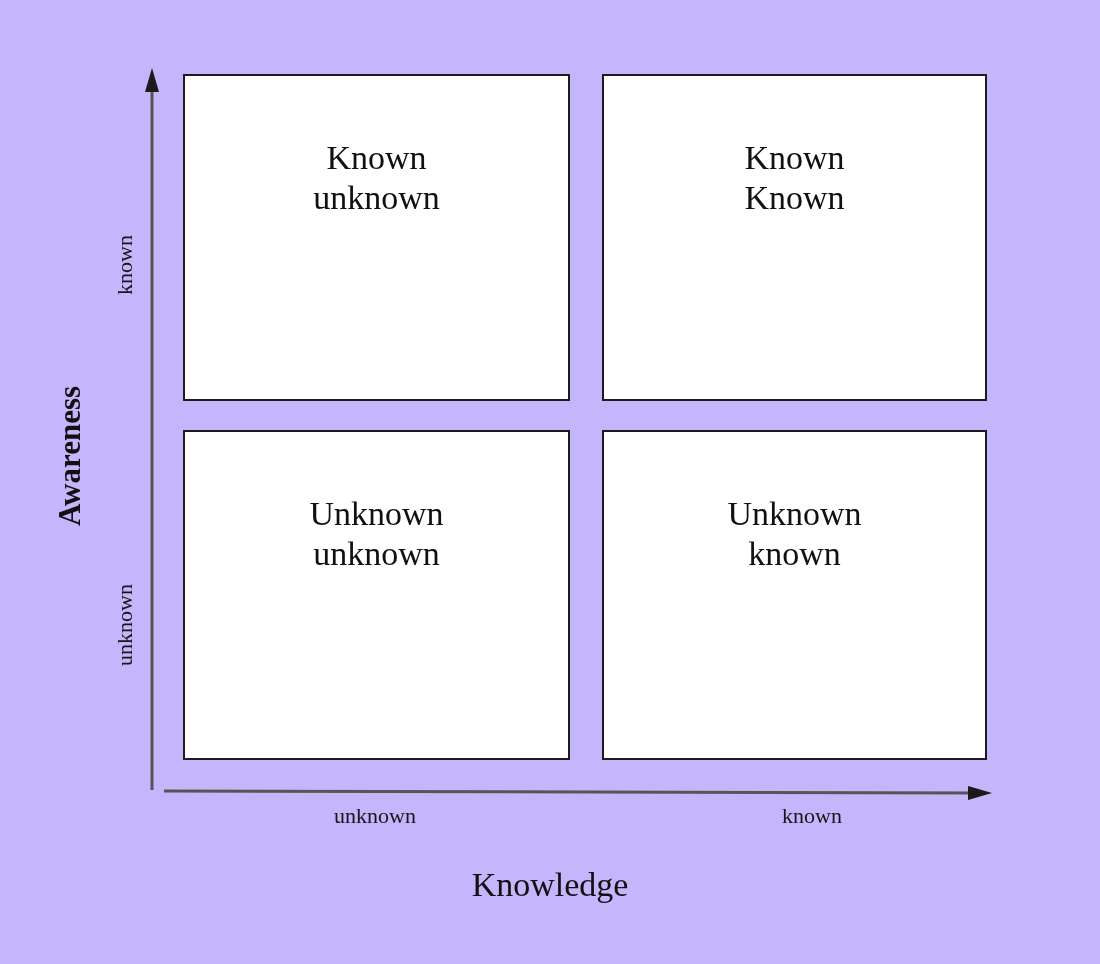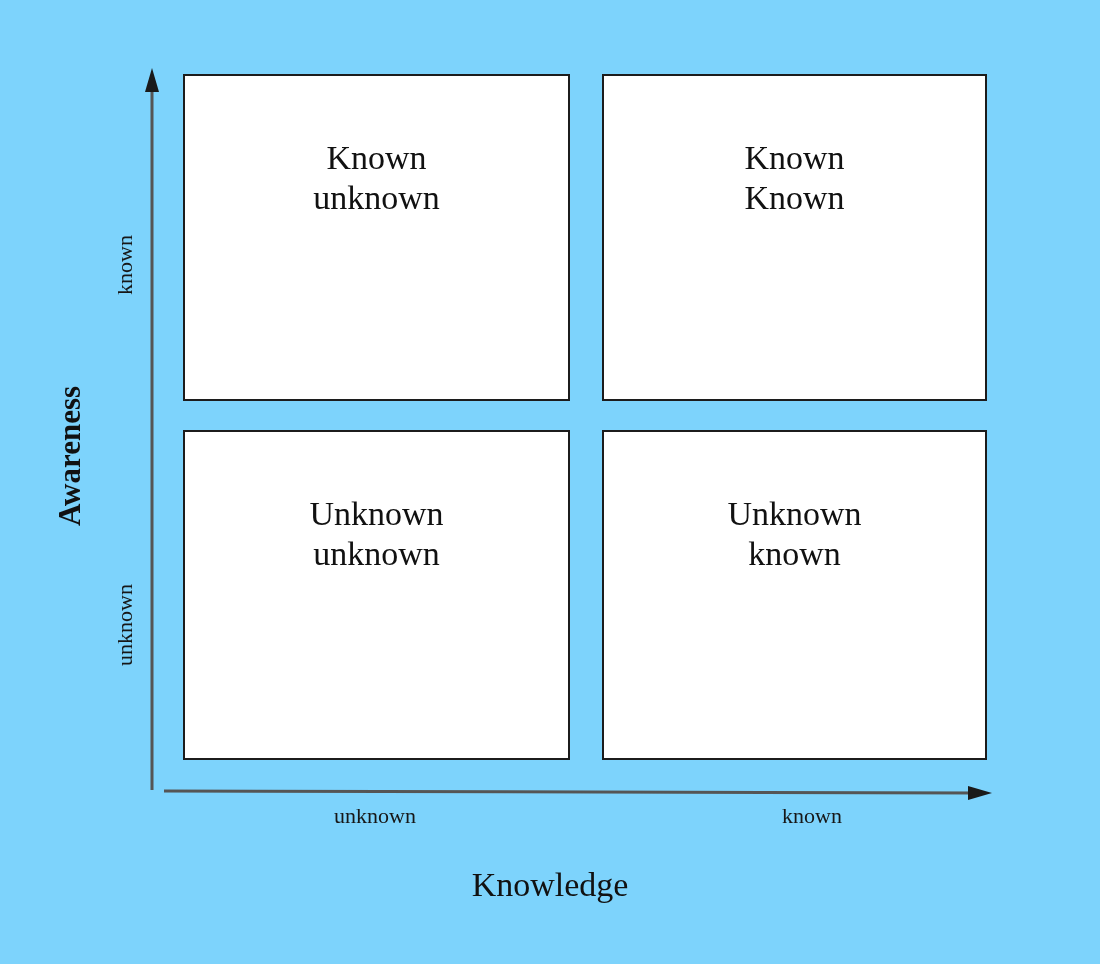--- a/index.html
+++ b/index.html
@@ -8,21 +8,21 @@
     background: #ffffff;
   }
   body {
     font-family: "Liberation Serif", serif;
     color: #1a1a1a;
   }
   #canvas {
     position: relative;
     width: 1100px;
     height: 964px;
-    background: #7dd3fc;
+    background: #c4b5fd;
     overflow: hidden;
   }
 
   
   .axis-svg {
     position: absolute;
     left: 0;
     top: 0;
     width: 1100px;
     height: 964px;

